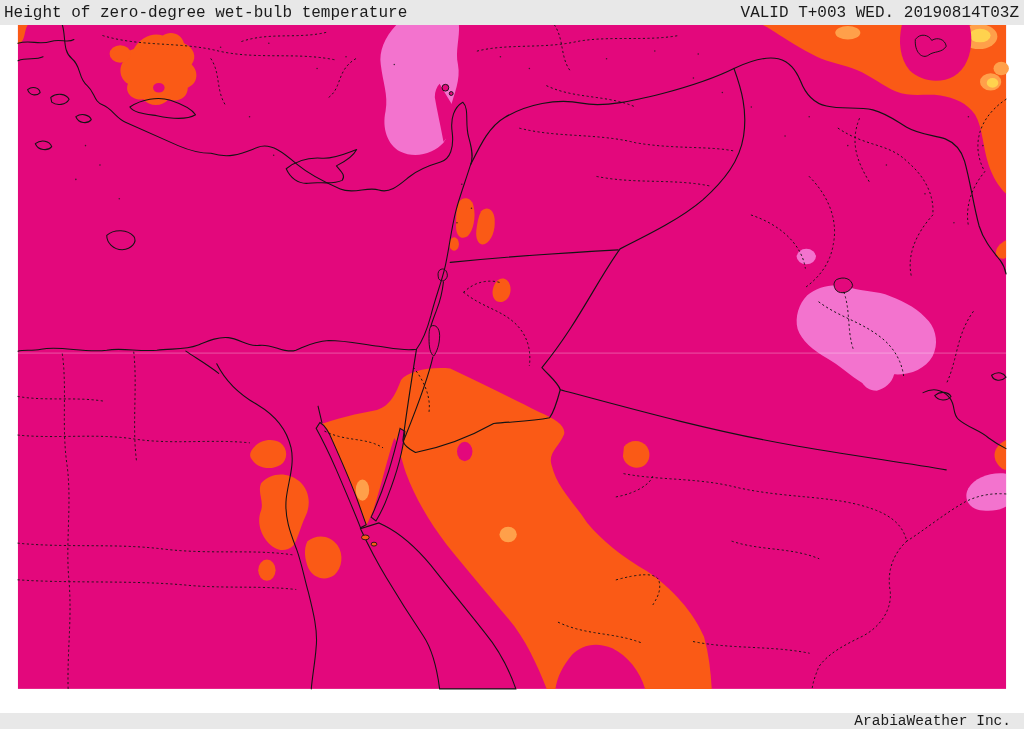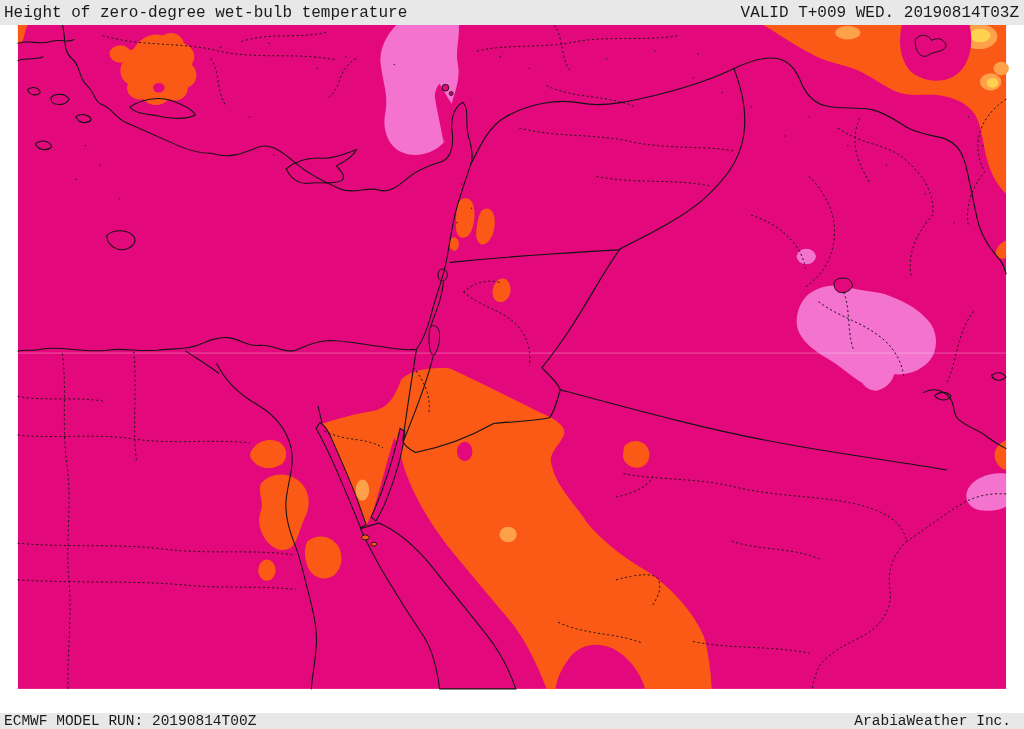--- a/index.html
+++ b/index.html
@@ -21,21 +21,21 @@
   .water{fill:var(--magenta);stroke:var(--line);stroke-width:1.1;}
   .lake{fill:var(--magenta);stroke:var(--line);stroke-width:1;}
 </style>
 </head>
 <body>
 
 <div id="frame">
 
   <div id="topbar" class="bar">
     <span class="left">Height of zero-degree wet-bulb temperature</span>
-    <span class="right">VALID T+009 WED. 20190814T03Z</span>
+    <span class="right">VALID T+003 WED. 20190814T03Z</span>
   </div>
 
   <div id="mapwrap">
     <svg width="1024" height="688" viewBox="0 25 1024 713">
 
       <rect x="0" y="25" width="1024" height="688" fill="var(--magenta)"></rect>
 
       <g fill="var(--orange)">
 
         <path d="M 309,441 C 330,432 352,428 372,424 C 386,420 392,406 397,393 C 404,384 426,379 448,381
@@ -236,17 +236,16 @@
           <circle cx="705" cy="55" r="0.8"></circle>
           <circle cx="70" cy="150" r="0.8"></circle>
         <circle cx="85" cy="170" r="0.8"></circle>
           <circle cx="60" cy="185" r="0.8"></circle>
           <circle cx="105" cy="205" r="0.8"></circle>
       </g>
     </svg>
   </div>
 
   <div id="botbar" class="bar">
-    <span class="left">ECMWF MODEL RUN: 20190814T00Z</span>
     <span class="right">ArabiaWeather Inc.</span>
   </div>
 
 </div>
 
 </body></html>

